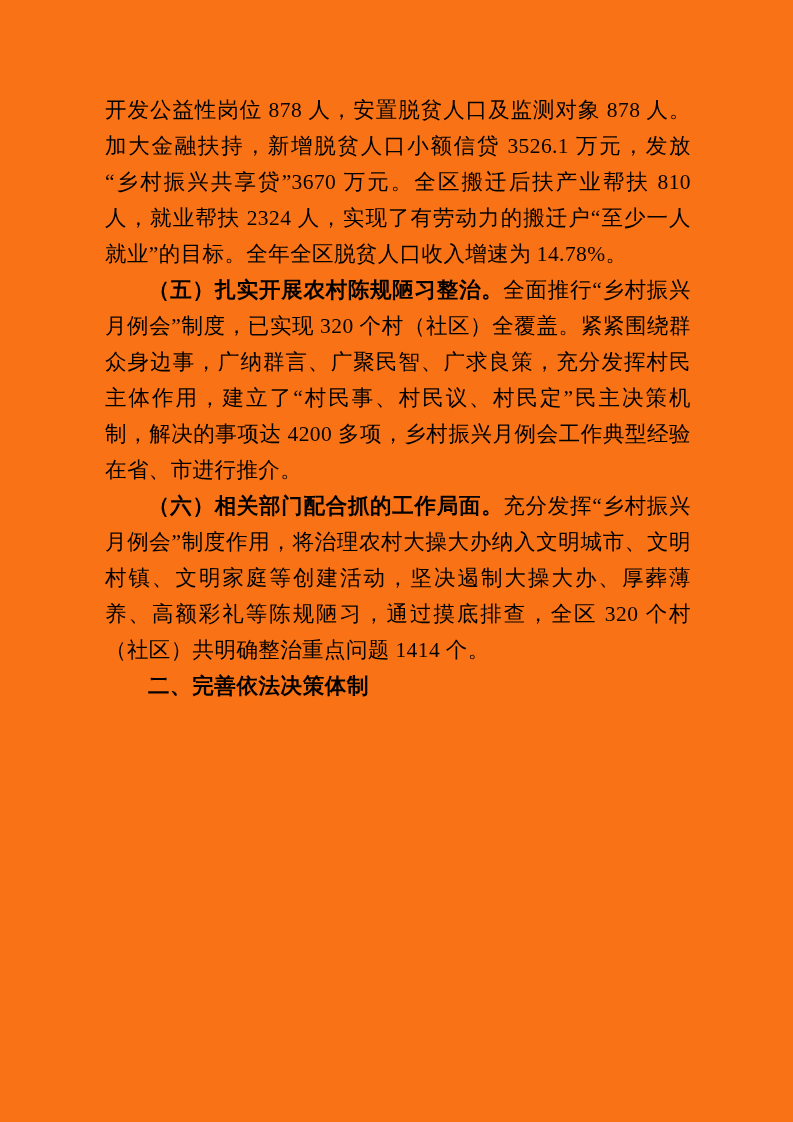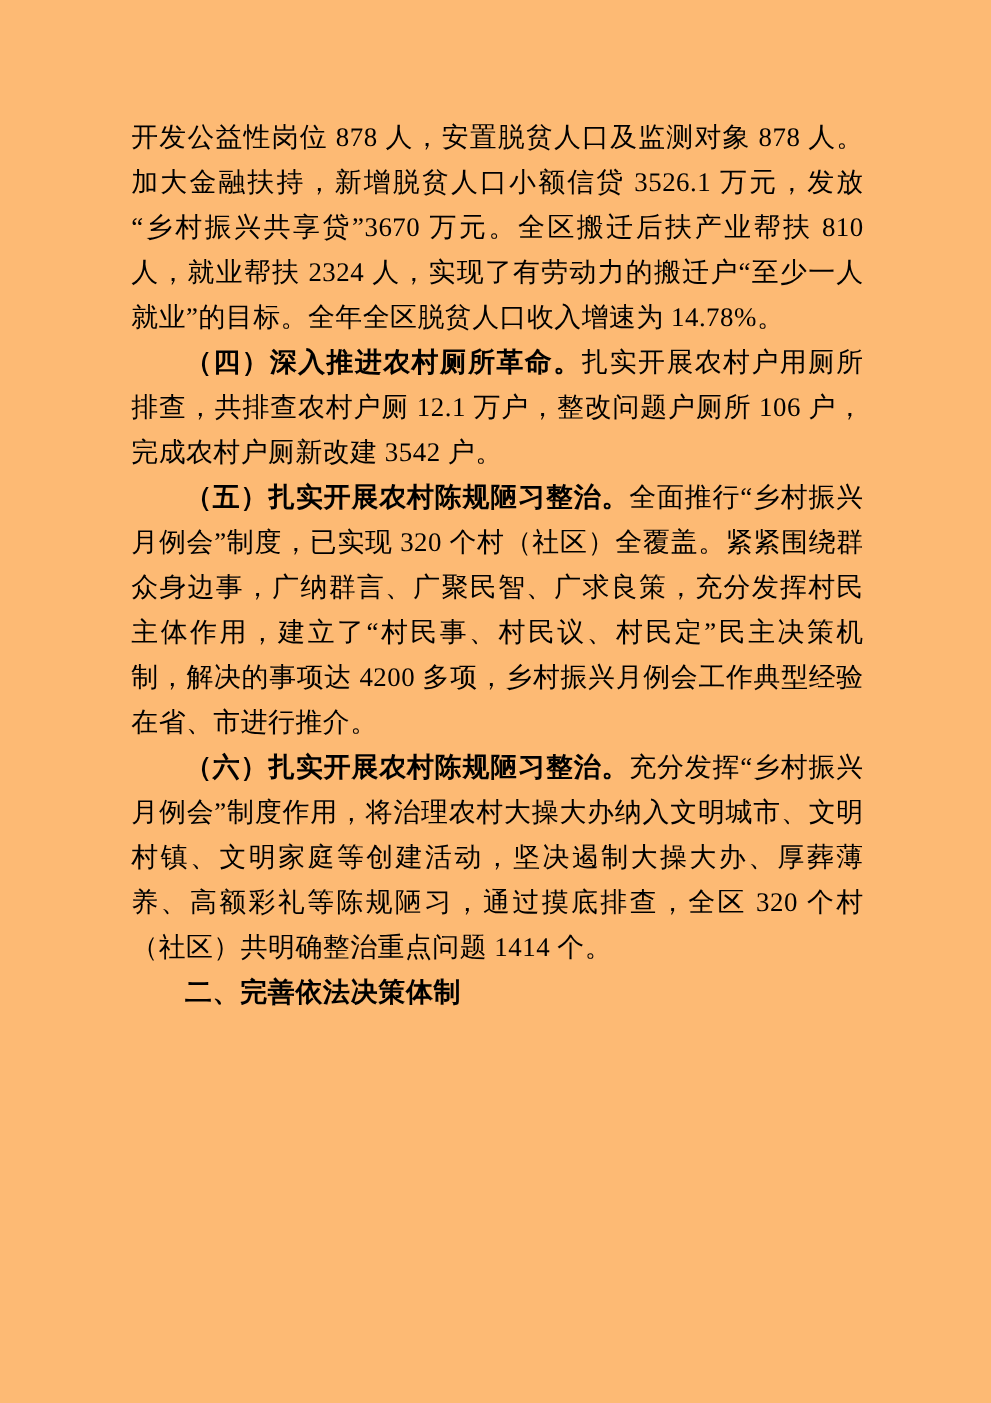--- a/index.html
+++ b/index.html
@@ -5,21 +5,21 @@
   html, body {
     margin: 0;
     padding: 0;
     background: #ffffff;
   }
   .page {
     position: relative;
     width: 793px;
     height: 1122px;
     margin: 0 auto;
-    background: #fdba74;
+    background: #f97316;
     box-sizing: border-box;
     padding: 92px 102px 0 105px;
     overflow: hidden;
   }
   .doc-body {
     font-family: "Liberation Serif", "DejaVu Serif", serif;
     font-size: 21.5px;
     line-height: 36px;
     color: #000000;
     text-align: justify;
@@ -42,23 +42,22 @@
   }
 </style>
 </head>
 <body>
 
 <div class="page">
   <div class="doc-body">
 
     <p class="para"><span class="body-text">开发公益性岗位 878 人，安置脱贫人口及监测对象 878 人。加大金融扶持，新增脱贫人口小额信贷 3526.1 万元，发放“乡村振兴共享贷”3670 万元。全区搬迁后扶产业帮扶 810 人，就业帮扶 2324 人，实现了有劳动力的搬迁户“至少一人就业”的目标。全年全区脱贫人口收入增速为 14.78%。</span></p>
 
-    <p class="para indent"><b class="lead">（四）深入推进农村厕所革命。</b><span class="body-text">扎实开展农村户用厕所排查，共排查农村户厕 12.1 万户，整改问题户厕所 106 户，完成农村户厕新改建 3542 户。</span></p>
 
     <p class="para indent"><b class="lead">（五）扎实开展农村陈规陋习整治。</b><span class="body-text">全面推行“乡村振兴月例会”制度，已实现 320 个村（社区）全覆盖。紧紧围绕群众身边事，广纳群言、广聚民智、广求良策，充分发挥村民主体作用，建立了“村民事、村民议、村民定”民主决策机制，解决的事项达 4200 多项，乡村振兴月例会工作典型经验在省、市进行推介。</span></p>
 
-    <p class="para indent"><b class="lead">（六）扎实开展农村陈规陋习整治。</b><span class="body-text">充分发挥“乡村振兴月例会”制度作用，将治理农村大操大办纳入文明城市、文明村镇、文明家庭等创建活动，坚决遏制大操大办、厚葬薄养、高额彩礼等陈规陋习，通过摸底排查，全区 320 个村（社区）共明确整治重点问题 1414 个。</span></p>
+    <p class="para indent"><b class="lead">（六）相关部门配合抓的工作局面。</b><span class="body-text">充分发挥“乡村振兴月例会”制度作用，将治理农村大操大办纳入文明城市、文明村镇、文明家庭等创建活动，坚决遏制大操大办、厚葬薄养、高额彩礼等陈规陋习，通过摸底排查，全区 320 个村（社区）共明确整治重点问题 1414 个。</span></p>
 
     <p class="para indent heading"><b class="lead">二、完善依法决策体制</b></p>
 
 
   </div>
 </div>
 
 </body></html>

